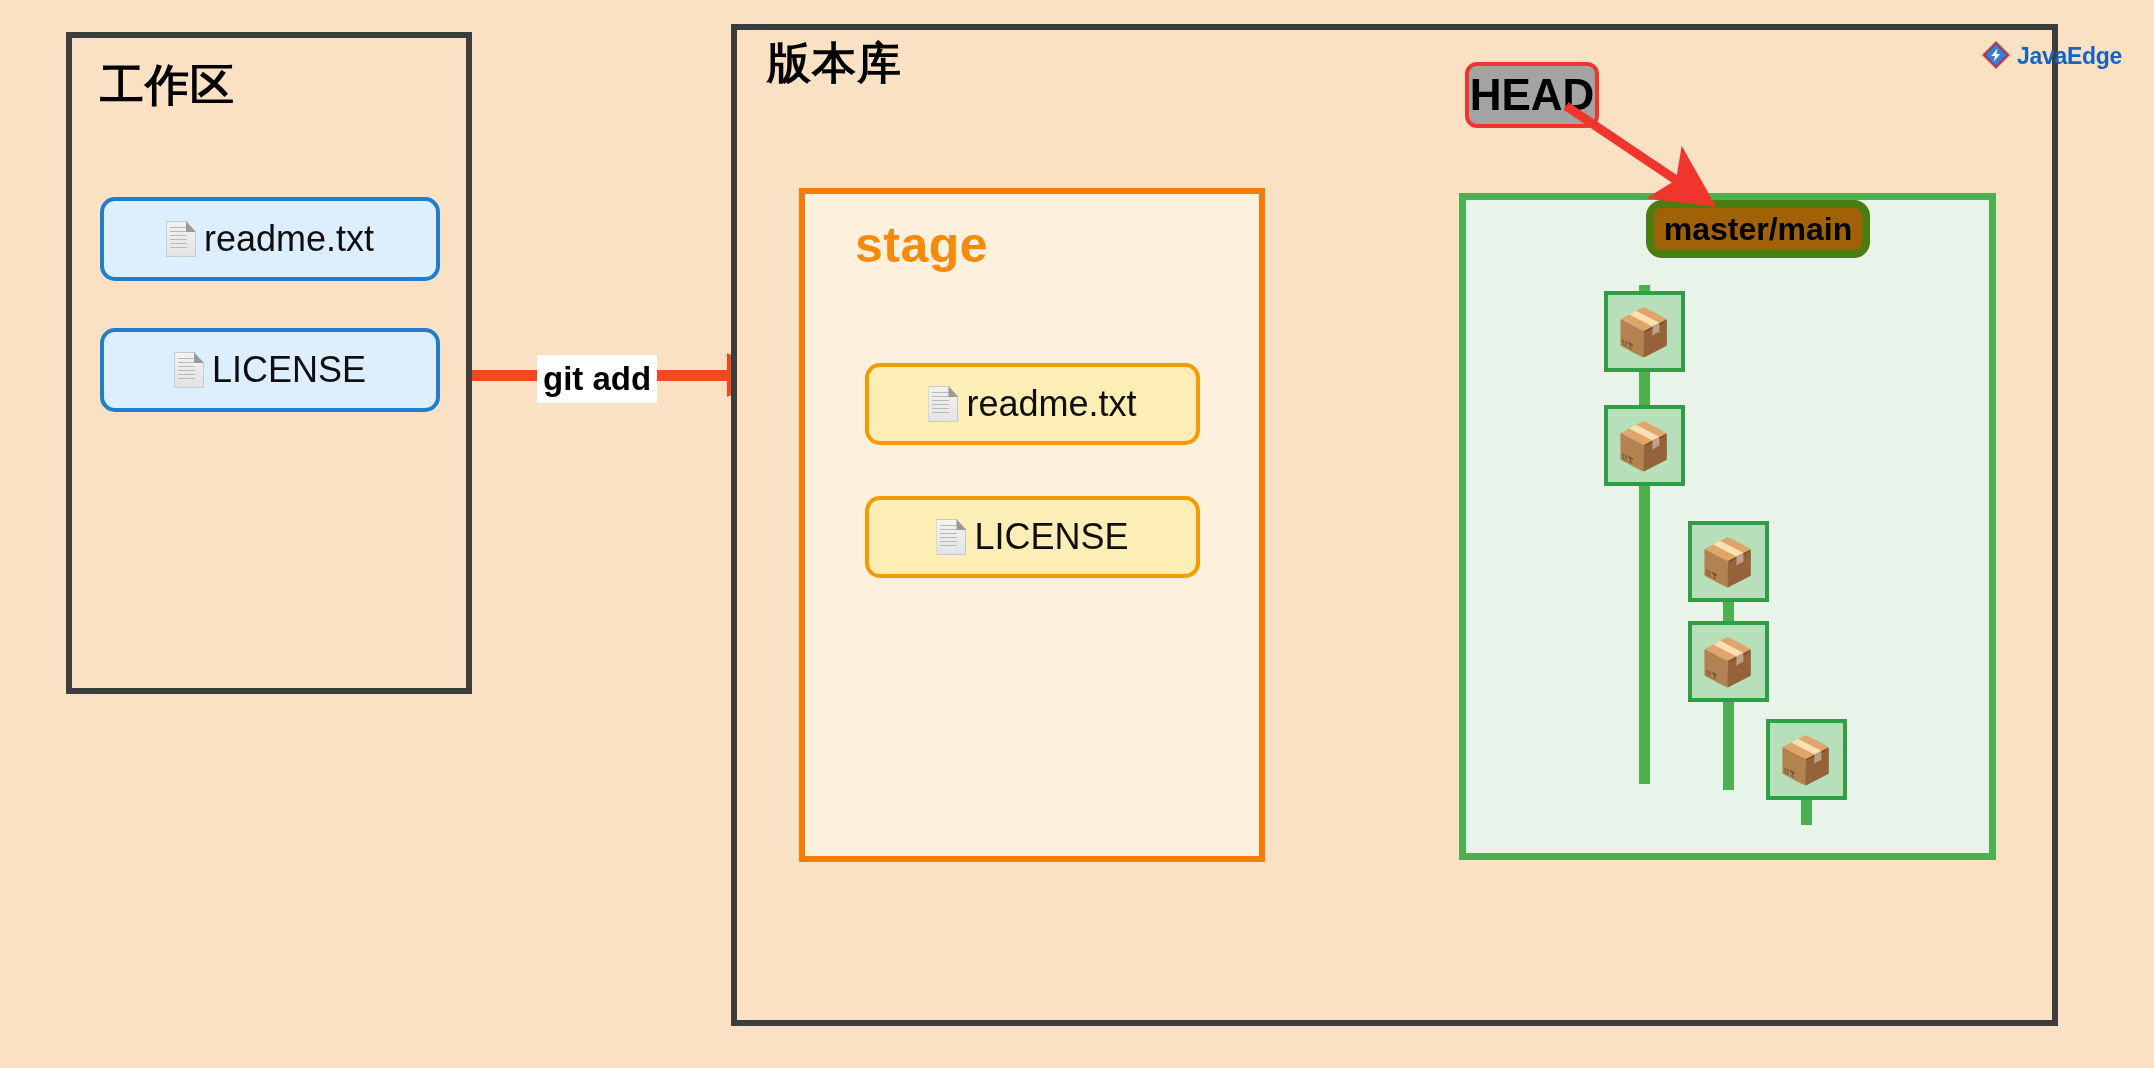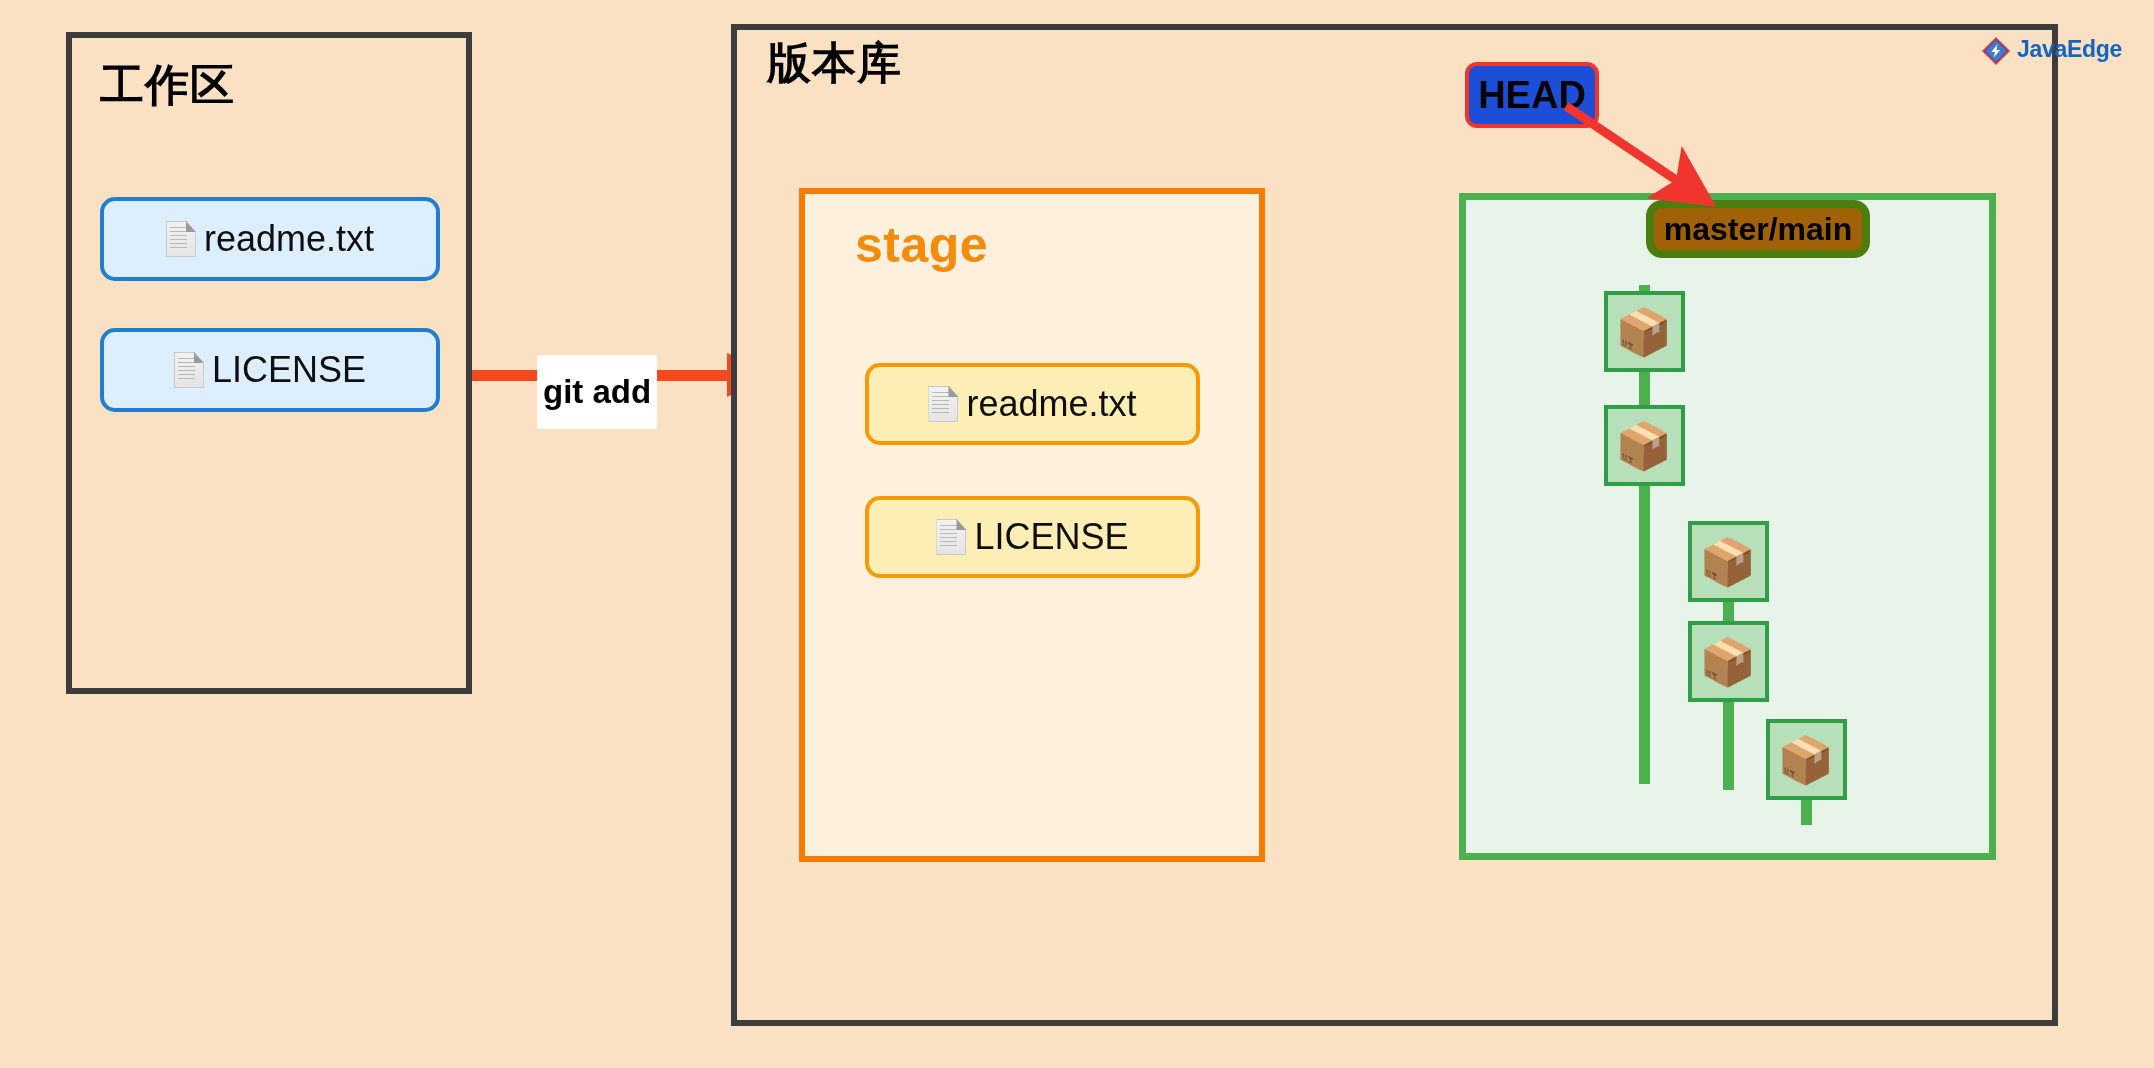--- a/index.html
+++ b/index.html
@@ -117,21 +117,21 @@
     left: 255px; top: 13px;
     width: 0; height: 0;
     border-top: 22px solid transparent;
     border-bottom: 22px solid transparent;
     border-left: 48px solid #f4491f;
   }
   #git-add-label {
     position: absolute;
     left: 65px; top: 15px;
     background: #ffffff;
-    padding: 18px 6px;
+    padding: 5px 6px;
     font-size: 33px;
     font-weight: 700;
     color: #000;
     white-space: nowrap;
   }
 
   
   #repo-panel {
     left: 731px;
     top: 24px;
@@ -210,47 +210,47 @@
   }
   .commit-node .pkg { font-size: 46px; line-height: 1; }
 
   
   #head-chip {
     position: absolute;
     left: 1465px;
     top: 62px;
     width: 134px;
     height: 66px;
-    background: #1d4ed8;
+    background: #a3a3a3;
     border: 4px solid #f0352e;
     border-radius: 12px;
     box-sizing: border-box;
     display: flex;
     align-items: center;
     justify-content: center;
-    font-size: 38px;
+    font-size: 44px;
     font-weight: 700;
     color: #000;
   }
   #head-arrow {
     position: absolute;
     left: 1560px;
     top: 100px;
     width: 200px;
     height: 110px;
     overflow: visible;
   }
 
   
   #brand-logo {
     position: absolute;
     right: 18px;
     top: 36px;
     display: flex;
-    align-items: flex-start;
+    align-items: flex-end;
     gap: 6px;
     height: 34px;
   }
   #brand-mark { width: 30px; height: 30px; display: block; }
   #brand-text {
     font-size: 23px;
     font-weight: 700;
     color: #1565c0;
     letter-spacing: -.3px;
     white-space: nowrap;

